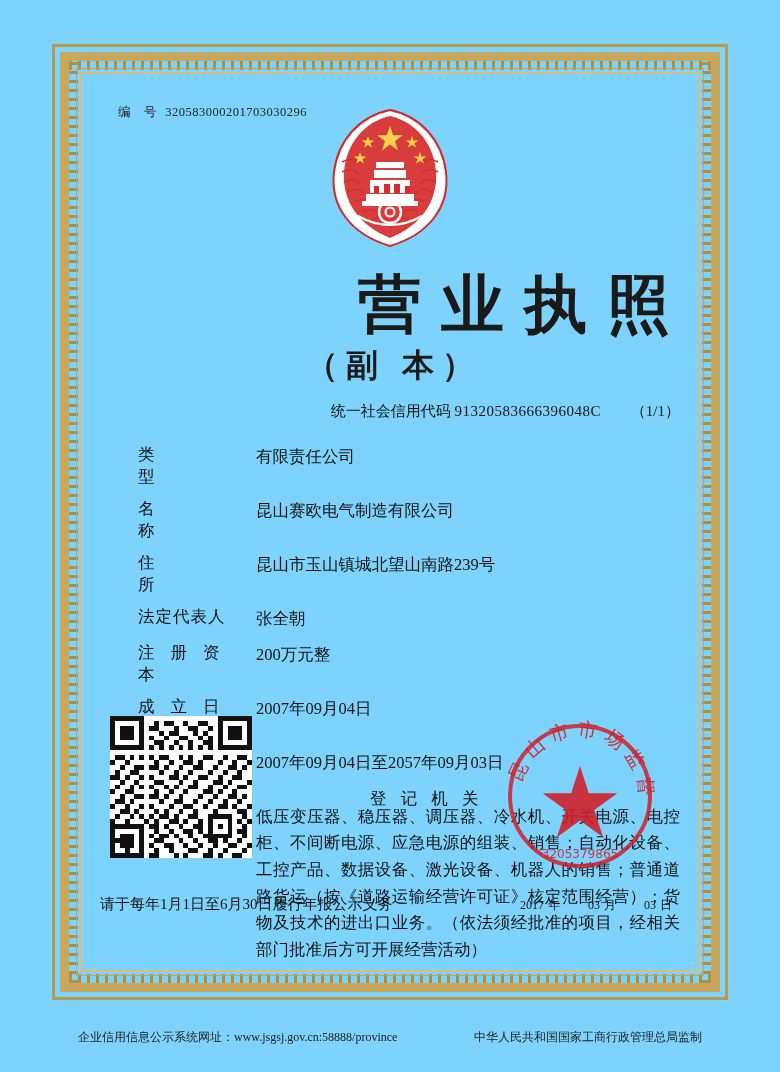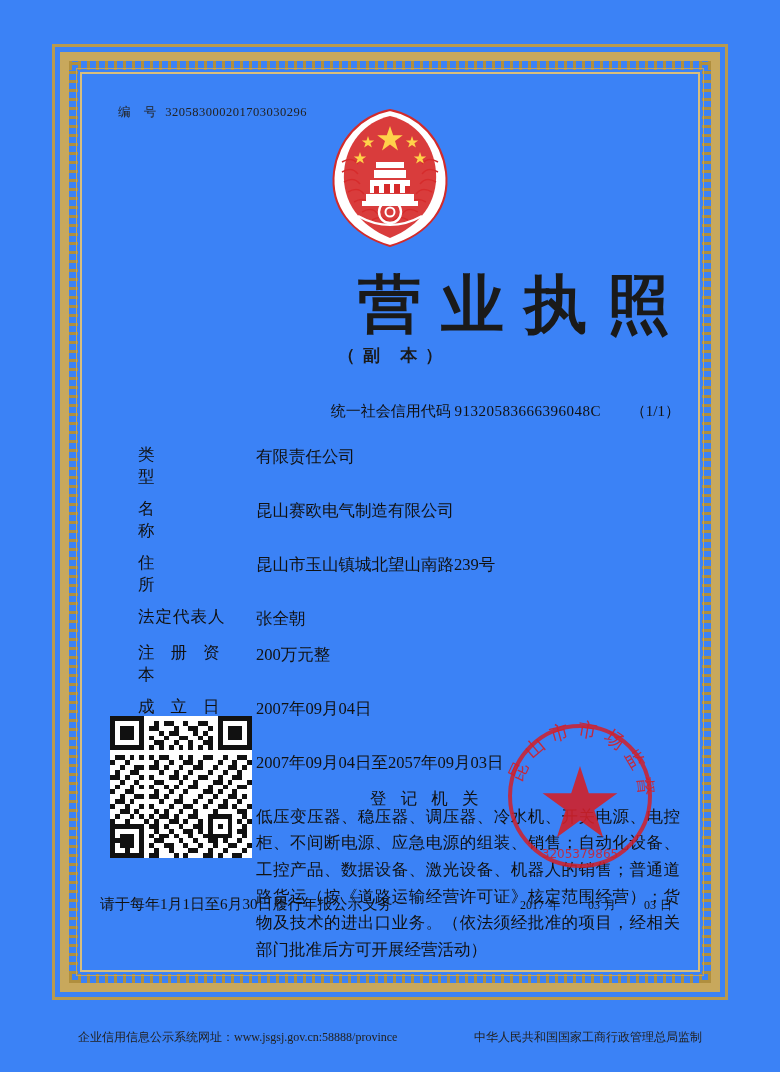--- a/index.html
+++ b/index.html
@@ -7,21 +7,21 @@
     padding: 0;
     background: #ffffff;
   }
   body {
     font-family: "Liberation Serif", "DejaVu Serif", serif;
   }
   .page {
     position: relative;
     width: 780px;
     height: 1072px;
-    background: #3b82f6;
+    background: #7dd3fc;
     overflow: hidden;
   }
   
   .border-outer {
     position: absolute;
     left: 52px; top: 44px; right: 52px; bottom: 72px;
     border: 3px solid #b89a4e;
   }
   .border-mid {
     position: absolute;
@@ -81,21 +81,21 @@
     font-size: 63px;
     font-weight: bold;
     letter-spacing: 20px;
     text-indent: 20px;
     color: #1a1a1a;
   }
   .subtitle {
     position: absolute;
     top: 262px; left: 0; right: 0;
     text-align: center;
-    font-size: 17px;
+    font-size: 32px;
     font-weight: bold;
     letter-spacing: 8px;
     text-indent: 8px;
     color: #1a1a1a;
   }
   .credit-line {
     position: absolute;
     top: 320px; right: 10px;
     font-size: 15px;
     color: #111;

